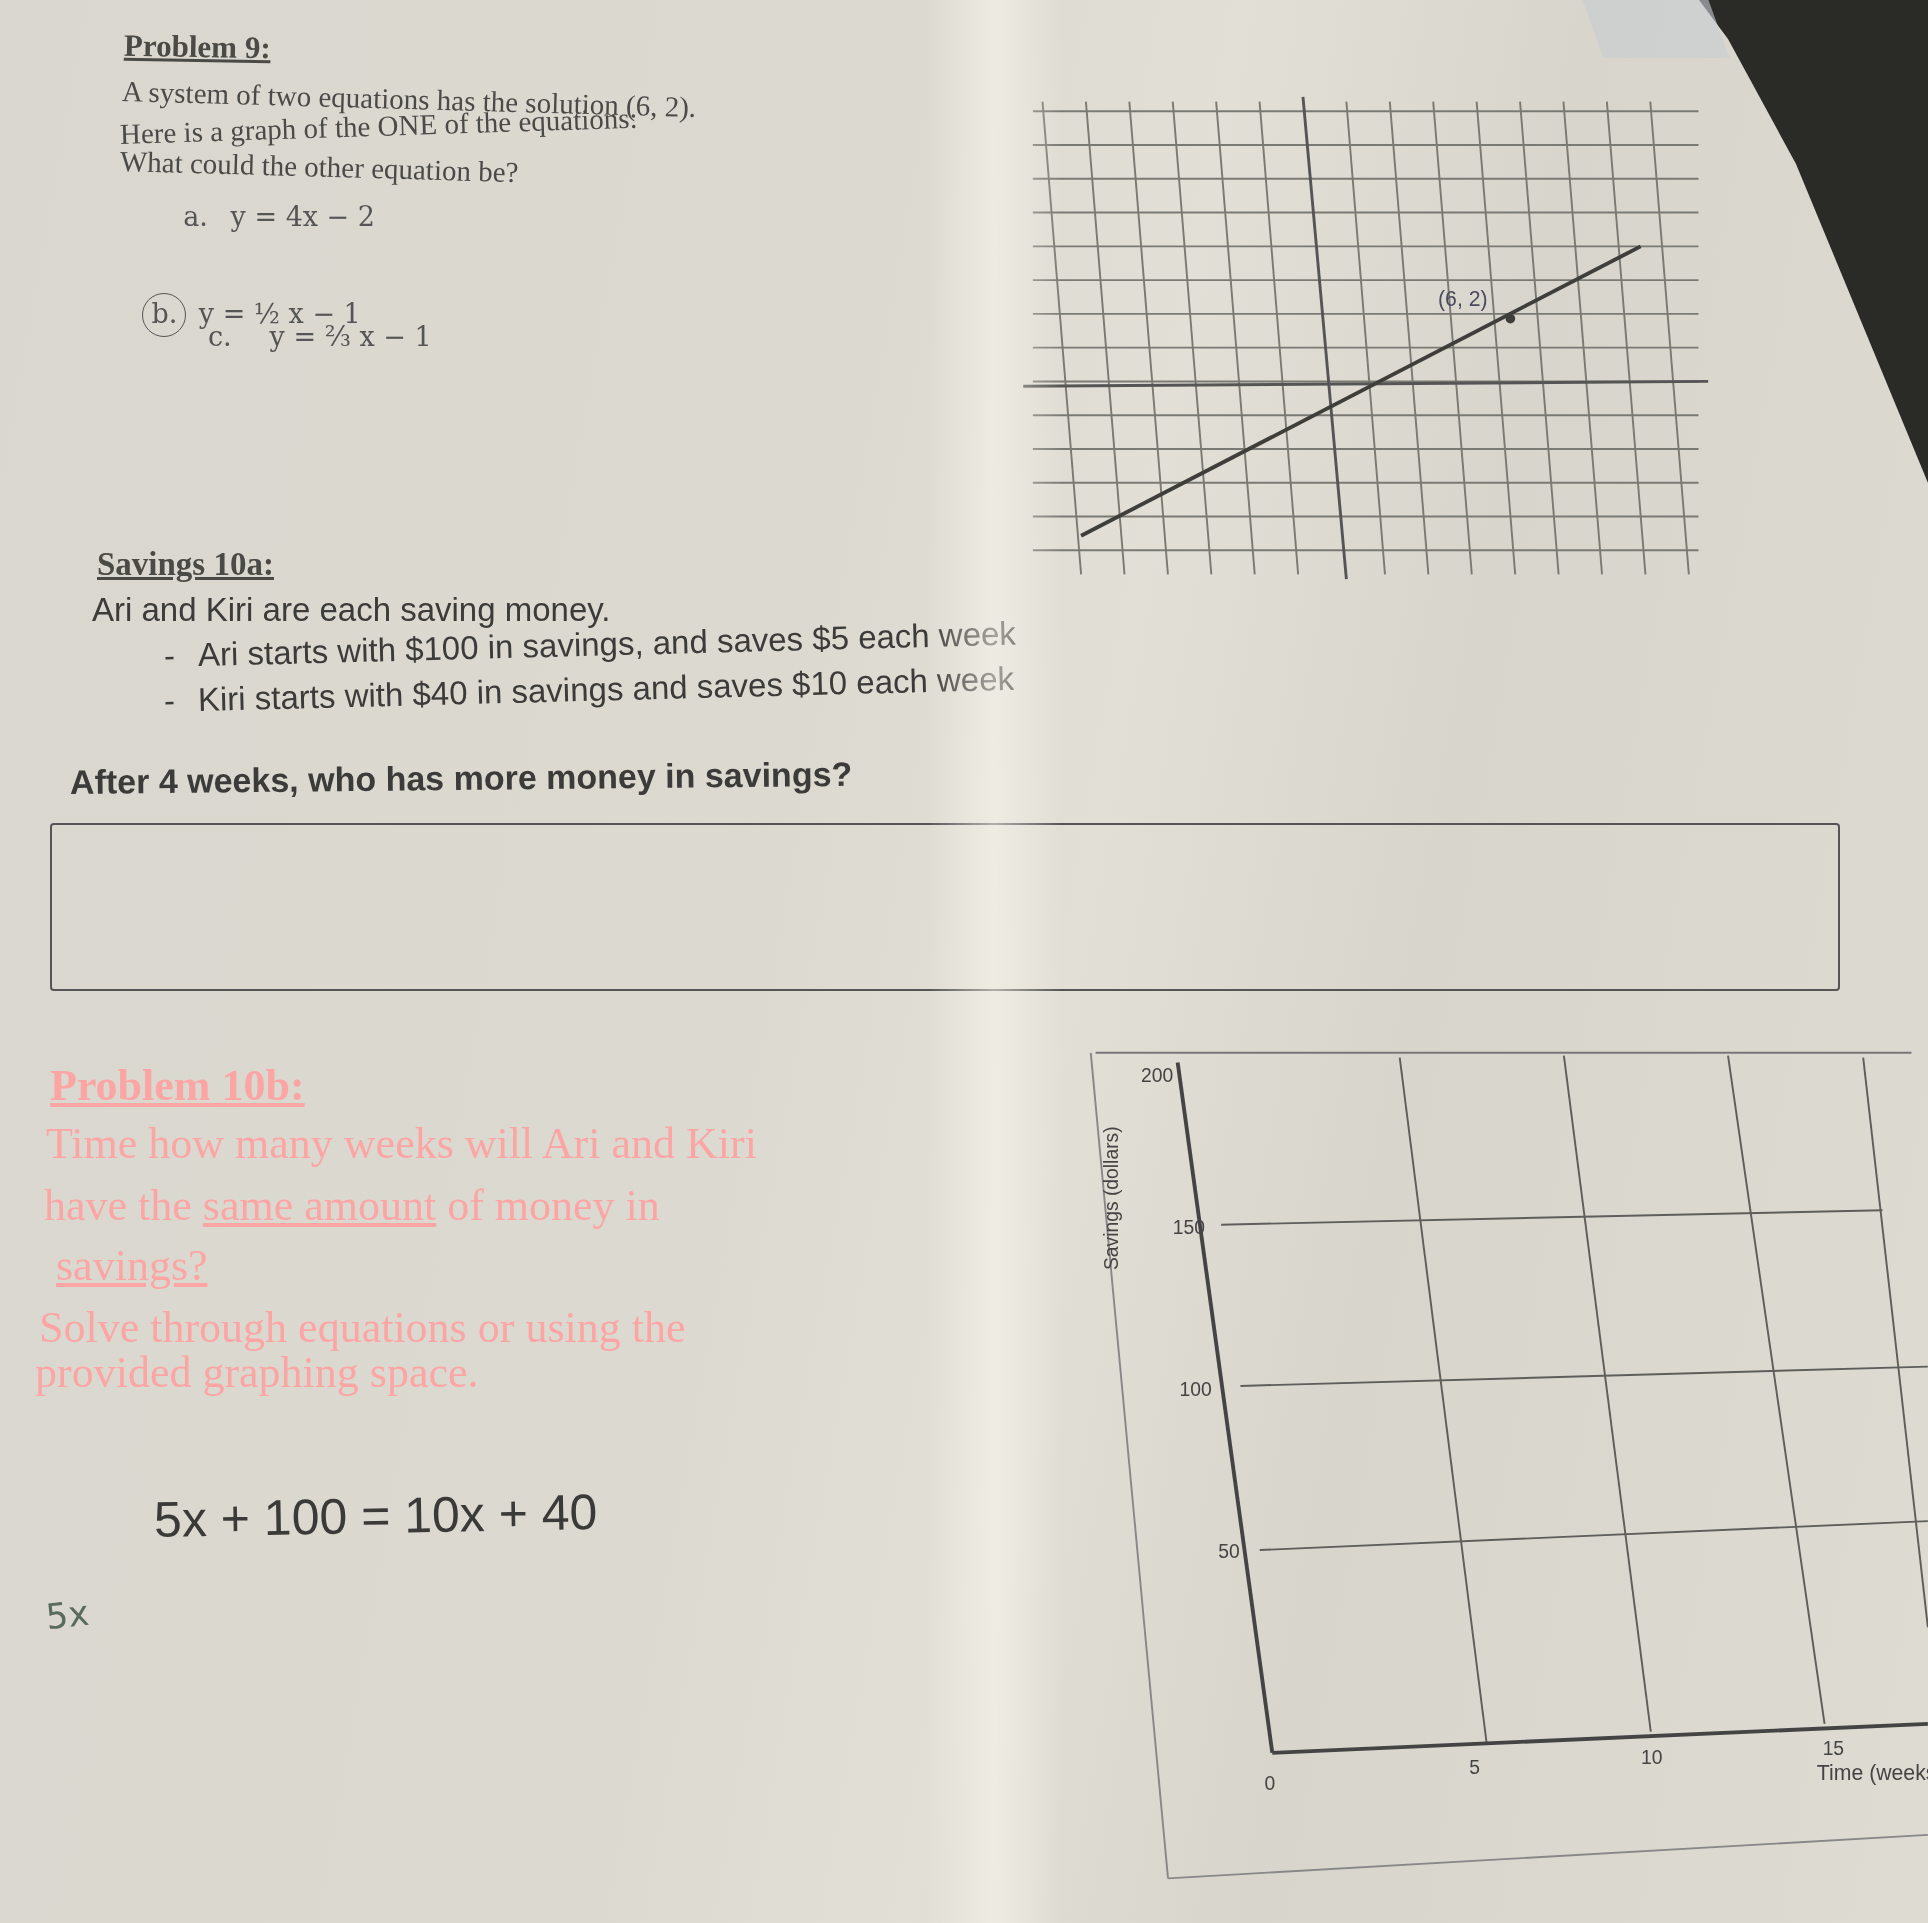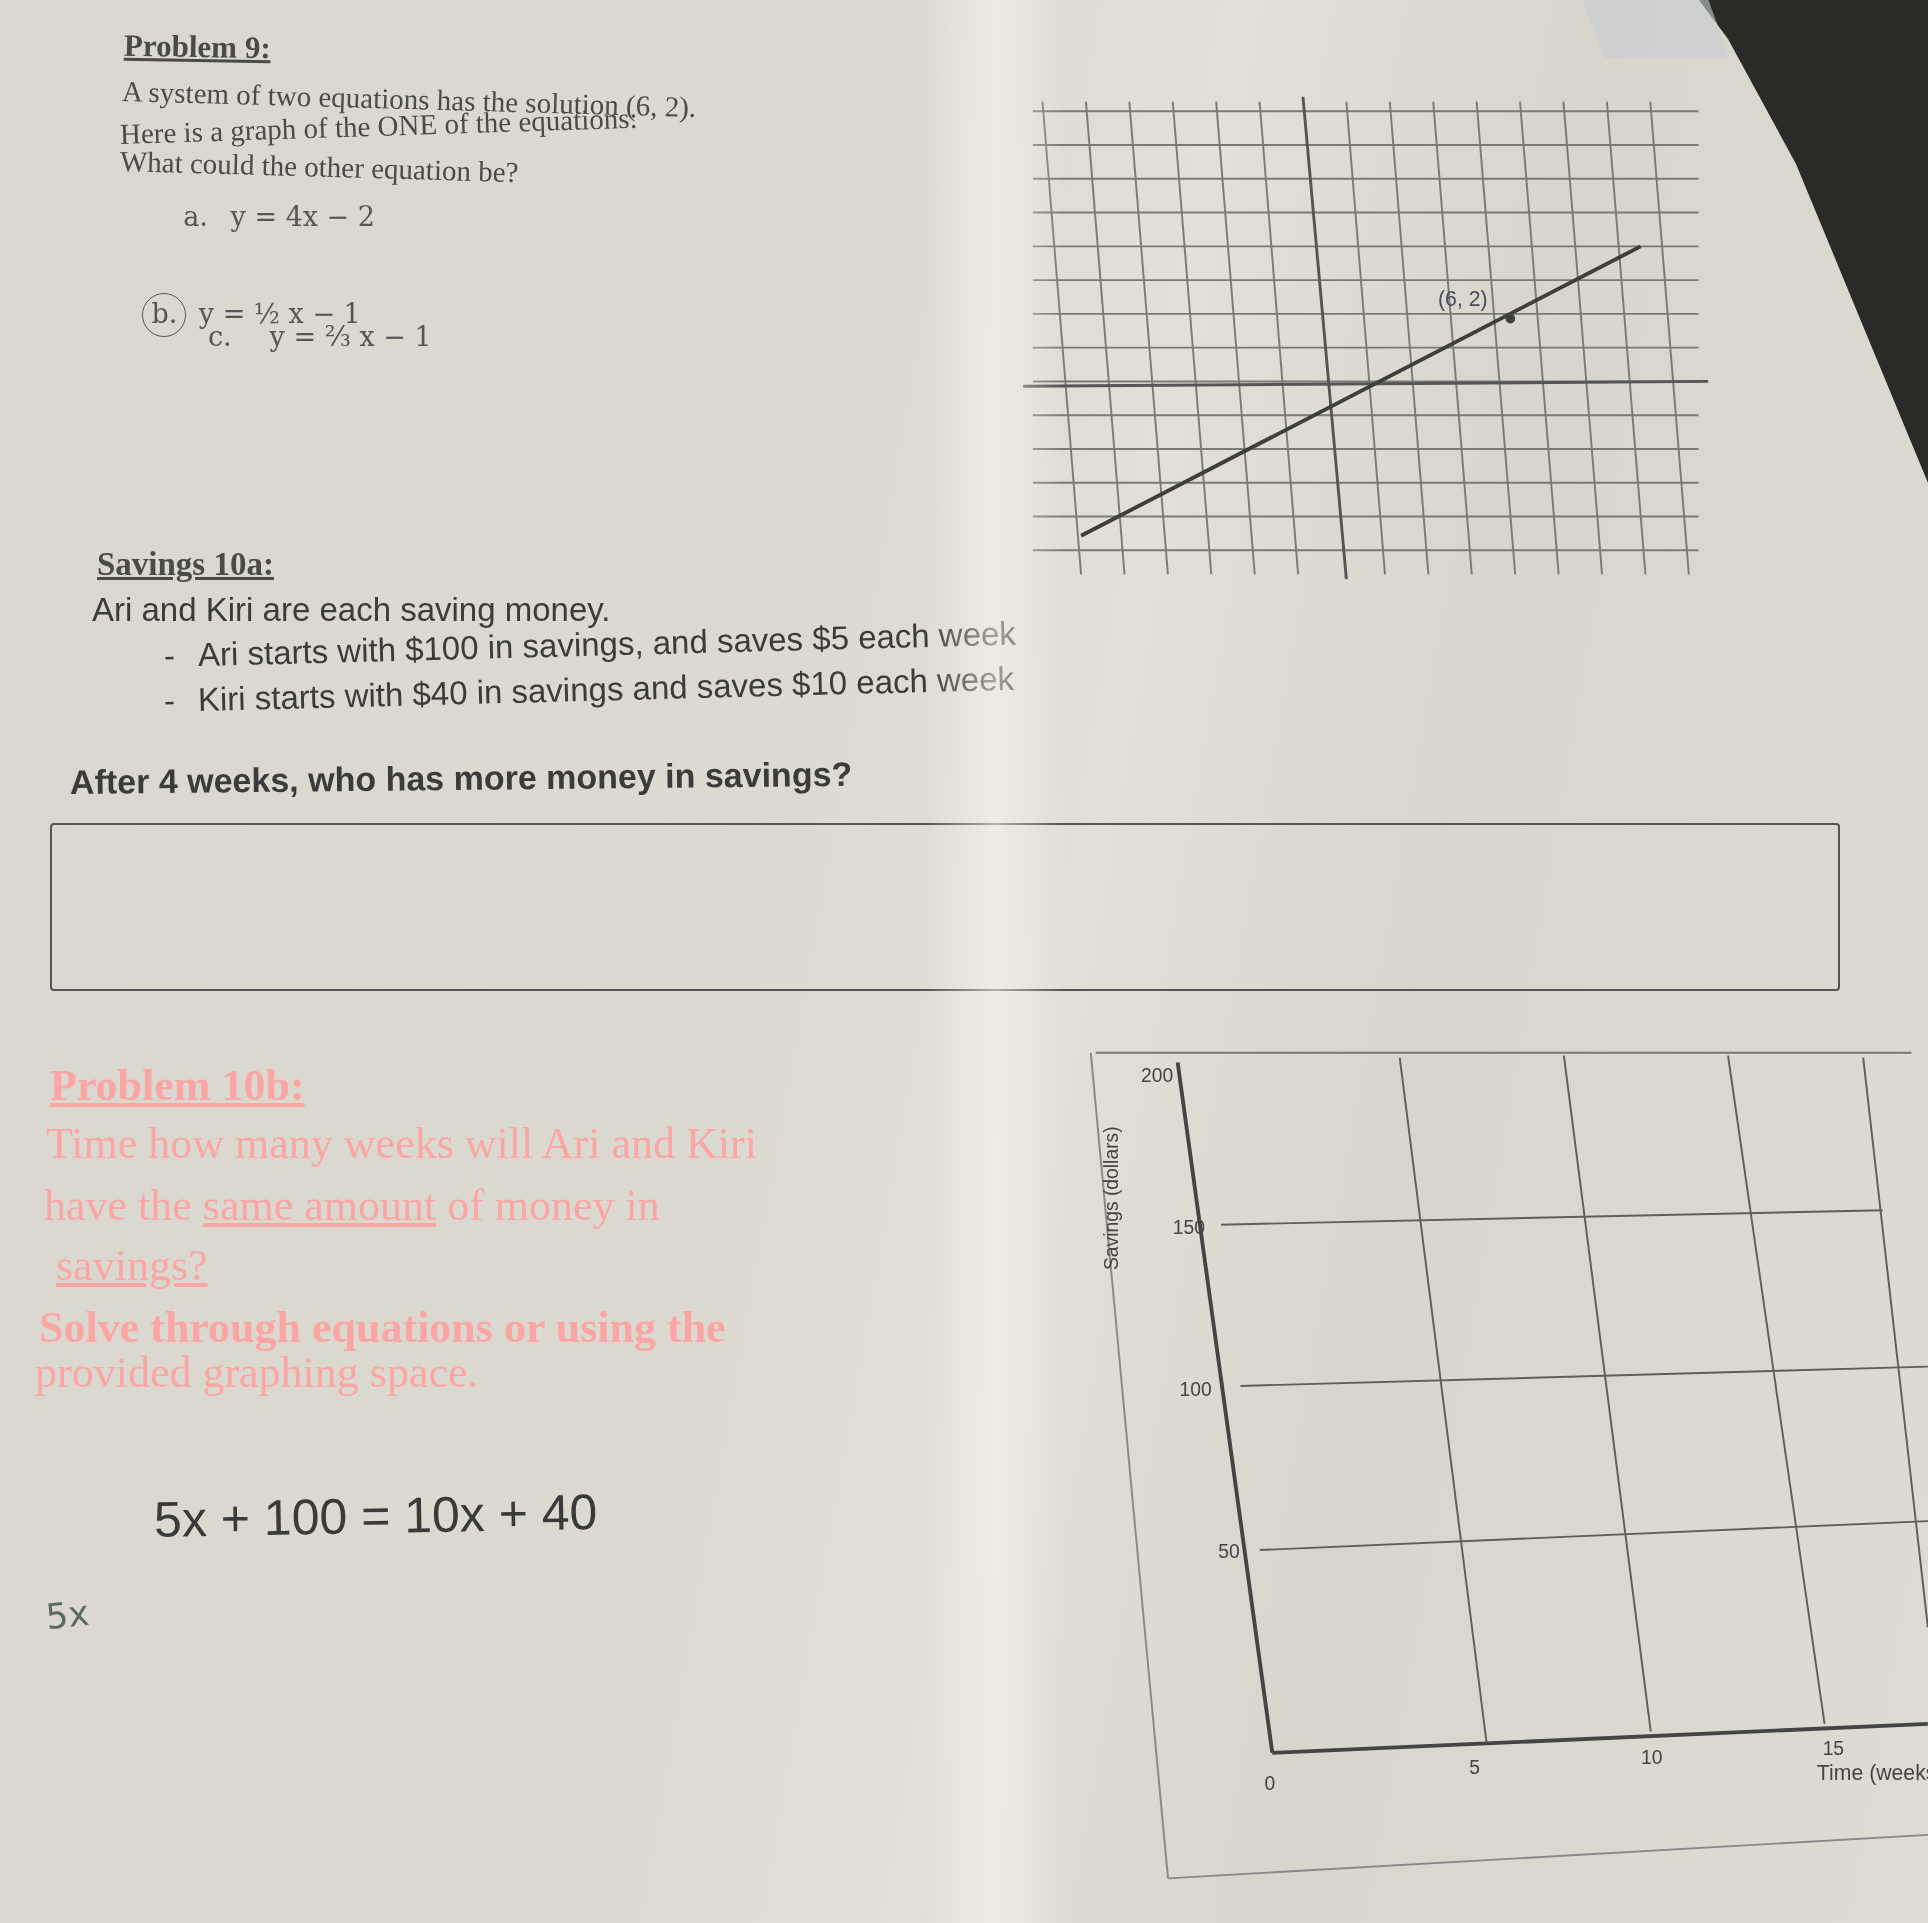--- a/index.html
+++ b/index.html
@@ -115,21 +115,21 @@
 <div class="txt p10" style="left:164px;top:682px;transform:rotate(-1.5deg);transform-origin:left;">
   <span style="margin-right:23px;">-</span><span>Kiri starts with $40 in savings and saves $10 each week</span>
 </div>
 <div class="txt p10" style="left:70px;top:763px;font-size:34px;font-weight:bold;transform:rotate(-0.6deg);transform-origin:left;">After 4 weeks, who has more money in savings?</div>
 <div class="answer-box"></div>
 
 <div class="heading p10b" style="left:50px;top:1060px;font-size:44px;">Problem 10b:</div>
 <div class="txt p10b" style="left:46px;top:1118px;">Time how many weeks will Ari and Kiri</div>
 <div class="txt p10b" style="left:44px;top:1180px;"><span>have the </span><span style="text-decoration:underline;margin-top:16px;">same amount</span><span> of money in</span></div>
 <div class="txt p10b" style="left:56px;top:1240px;text-decoration:underline;">savings?</div>
-<div class="txt p10b" style="left:39px;top:1302px;font-weight:bold;">Solve through equations or using the</div>
+<div class="txt p10b" style="left:39px;top:1302px;">Solve through equations or using the</div>
 <div class="txt p10b" style="left:35px;top:1347px;">provided graphing space.</div>
 <div class="txt eq" style="left:154px;top:1487px;transform:rotate(-1deg);">5x + 100 = 10x + 40</div>
 <div class="txt hand" style="left:46px;top:1595px;">5x</div>
 
 <svg style="position:absolute;left:1081px;top:1048px;" width="847" height="840" viewBox="0 0 877 870">
   <polyline points="15,5 860,5" stroke="#777" stroke-width="2" fill="none"></polyline>
   <line x1="10" y1="5" x2="90" y2="860" stroke="#888" stroke-width="2"></line>
   <line x1="90" y1="860" x2="877" y2="815" stroke="#888" stroke-width="2"></line>
   <g stroke="#5e5e5a" stroke-width="2" fill="none">
     <line x1="145" y1="183" x2="830" y2="168"></line>

